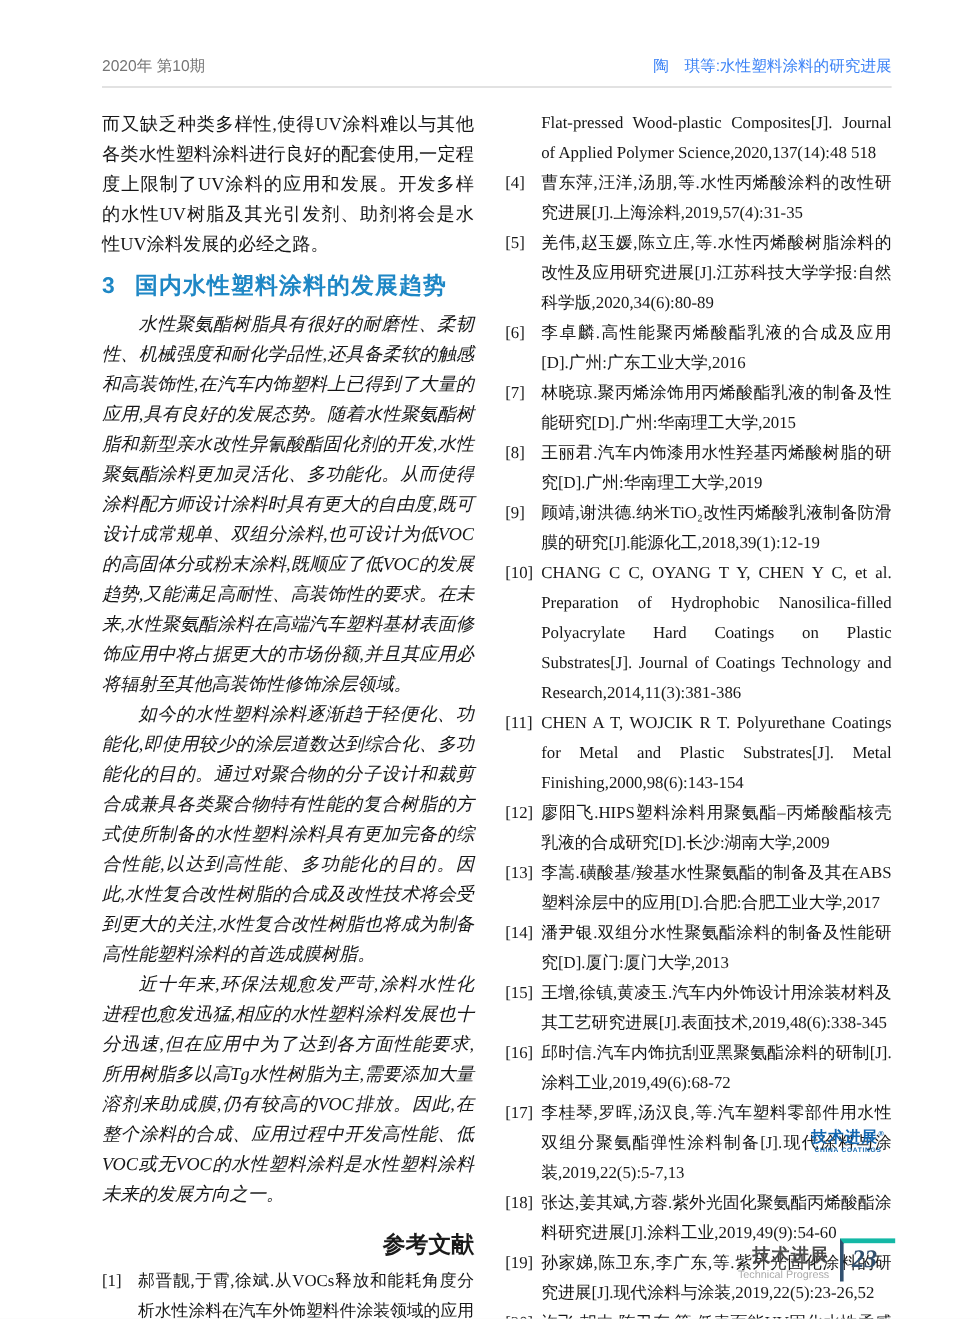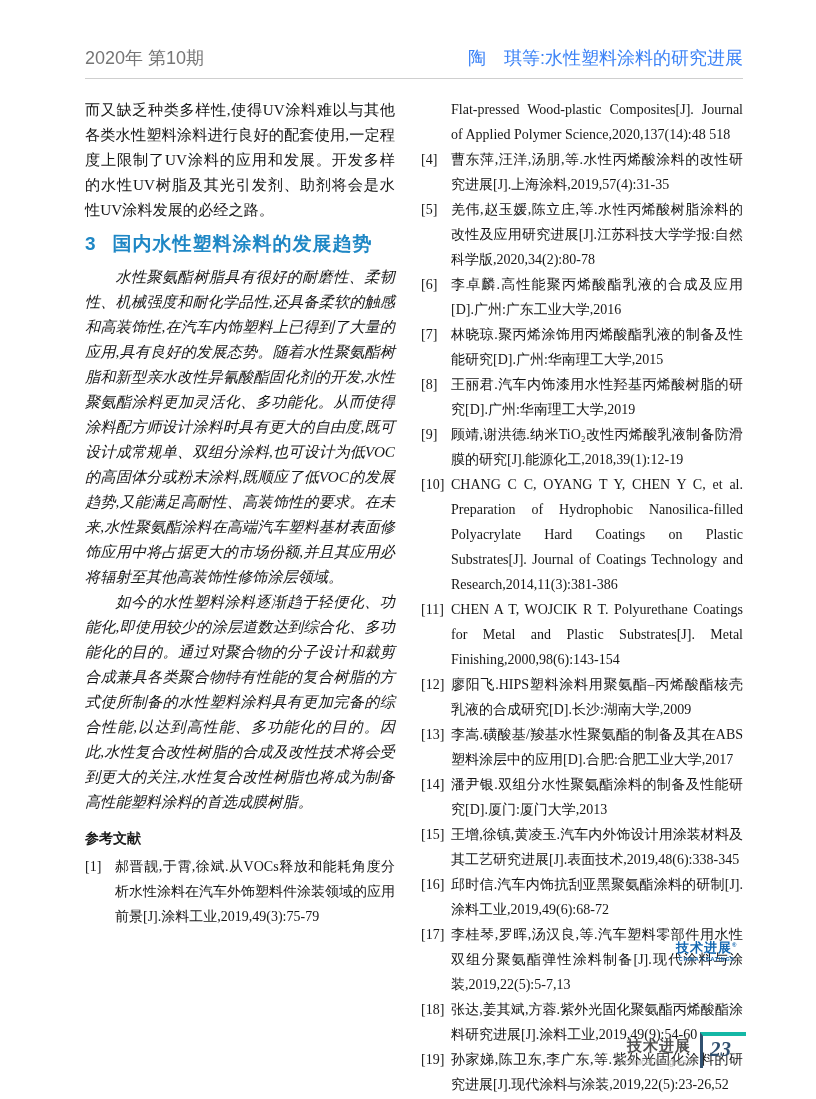--- a/index.html
+++ b/index.html
@@ -12,21 +12,21 @@
     font-family:"Liberation Serif","DejaVu Serif",serif;
     color:#161616;
     overflow:hidden;
   }
   .content{
     position:absolute;left:85px;top:46px;width:658px;
   }
   .running-head{
     display:flex;justify-content:space-between;align-items:flex-end;
     font-family:"Liberation Sans","DejaVu Sans",sans-serif;
-    font-size:18px;color:#757575;
+    font-size:13px;color:#757575;
     padding-bottom:8px;
     border-bottom:1px solid #cfcfcf;
   }
   .running-head .rh-right{color:#3b82f6;}
   .columns{
     display:flex;gap:26px;margin-top:18px;
   }
   .col-left{width:310px;flex:none;}
   .col-right{width:322px;flex:none;}
   p.body-par{
@@ -39,23 +39,23 @@
   h2.sec-head{
     margin:9px 0 7px 0;
     font-family:"Liberation Sans","DejaVu Sans",sans-serif;
     font-size:19px;font-weight:bold;
     color:#1e87c5;
     letter-spacing:1px;
   }
   h2.sec-head .sec-num{margin-right:16px;}
   .refs-title{
     margin:16px 0 6px 0;
-    text-align:left;
-    font-family:"Liberation Sans","DejaVu Sans",sans-serif;
-    font-size:14px;font-weight:bold;color:#1a1a1a;
+    text-align:right;
+    font-family:"Liberation Sans","DejaVu Sans",sans-serif;
+    font-size:19px;font-weight:bold;color:#1a1a1a;
   }
   .ref{
     display:flex;
     font-size:14px;line-height:25px;
   }
   .ref .ref-id{width:30px;flex:none;}
   .ref .ref-text{flex:1;text-align:justify;text-justify:inter-ideograph;}
   .ref-cont{
     margin-left:30px;
     font-size:14px;line-height:25px;
@@ -115,41 +115,42 @@
         <p class="body-par">而又缺乏种类多样性,使得UV涂料难以与其他各类水性塑料涂料进行良好的配套使用,一定程度上限制了UV涂料的应用和发展。开发多样的水性UV树脂及其光引发剂、助剂将会是水性UV涂料发展的必经之路。</p>
 
         <h2 class="sec-head">
           <span class="sec-num">3</span><span>国内水性塑料涂料的发展趋势</span>
         </h2>
 
         <p class="body-par indent">水性聚氨酯树脂具有很好的耐磨性、柔韧性、机械强度和耐化学品性,还具备柔软的触感和高装饰性,在汽车内饰塑料上已得到了大量的应用,具有良好的发展态势。随着水性聚氨酯树脂和新型亲水改性异氰酸酯固化剂的开发,水性聚氨酯涂料更加灵活化、多功能化。从而使得涂料配方师设计涂料时具有更大的自由度,既可设计成常规单、双组分涂料,也可设计为低VOC的高固体分或粉末涂料,既顺应了低VOC的发展趋势,又能满足高耐性、高装饰性的要求。在未来,水性聚氨酯涂料在高端汽车塑料基材表面修饰应用中将占据更大的市场份额,并且其应用必将辐射至其他高装饰性修饰涂层领域。</p>
         <p class="body-par indent">如今的水性塑料涂料逐渐趋于轻便化、功能化,即使用较少的涂层道数达到综合化、多功能化的目的。通过对聚合物的分子设计和裁剪合成兼具各类聚合物特有性能的复合树脂的方式使所制备的水性塑料涂料具有更加完备的综合性能,以达到高性能、多功能化的目的。因此,水性复合改性树脂的合成及改性技术将会受到更大的关注,水性复合改性树脂也将成为制备高性能塑料涂料的首选成膜树脂。</p>
 
 
+        <p class="body-par indent">近十年来,环保法规愈发严苛,涂料水性化进程也愈发迅猛,相应的水性塑料涂料发展也十分迅速,但在应用中为了达到各方面性能要求,所用树脂多以高Tg水性树脂为主,需要添加大量溶剂来助成膜,仍有较高的VOC排放。因此,在整个涂料的合成、应用过程中开发高性能、低VOC或无VOC的水性塑料涂料是水性塑料涂料未来的发展方向之一。</p>
 
         <div class="refs-title">参考文献</div>
 
         <div class="ref">
           <span class="ref-id">[1]</span>
           <span class="ref-text">郝晋靓,于霄,徐斌.从VOCs释放和能耗角度分析水性涂料在汽车外饰塑料件涂装领域的应用前景[J].涂料工业,2019,49(3):75-79</span>
         </div>
 
       </div>
 
       <div class="col-right">
 
         <div class="ref-cont">Flat-pressed Wood-plastic Composites[J]. Journal of Applied Polymer Science,2020,137(14):48 518</div>
 
         <div class="ref">
           <span class="ref-id">[4]</span>
           <span class="ref-text">曹东萍,汪洋,汤朋,等.水性丙烯酸涂料的改性研究进展[J].上海涂料,2019,57(4):31-35</span>
         </div>
         <div class="ref">
           <span class="ref-id">[5]</span>
-          <span class="ref-text">羌伟,赵玉媛,陈立庄,等.水性丙烯酸树脂涂料的改性及应用研究进展[J].江苏科技大学学报:自然科学版,2020,34(2):80-78</span>
+          <span class="ref-text">羌伟,赵玉媛,陈立庄,等.水性丙烯酸树脂涂料的改性及应用研究进展[J].江苏科技大学学报:自然科学版,2020,34(6):80-89</span>
         </div>
         <div class="ref">
           <span class="ref-id">[6]</span>
           <span class="ref-text">李卓麟.高性能聚丙烯酸酯乳液的合成及应用[D].广州:广东工业大学,2016</span>
         </div>
         <div class="ref">
           <span class="ref-id">[7]</span>
           <span class="ref-text">林晓琼.聚丙烯涂饰用丙烯酸酯乳液的制备及性能研究[D].广州:华南理工大学,2015</span>
         </div>
         <div class="ref">

